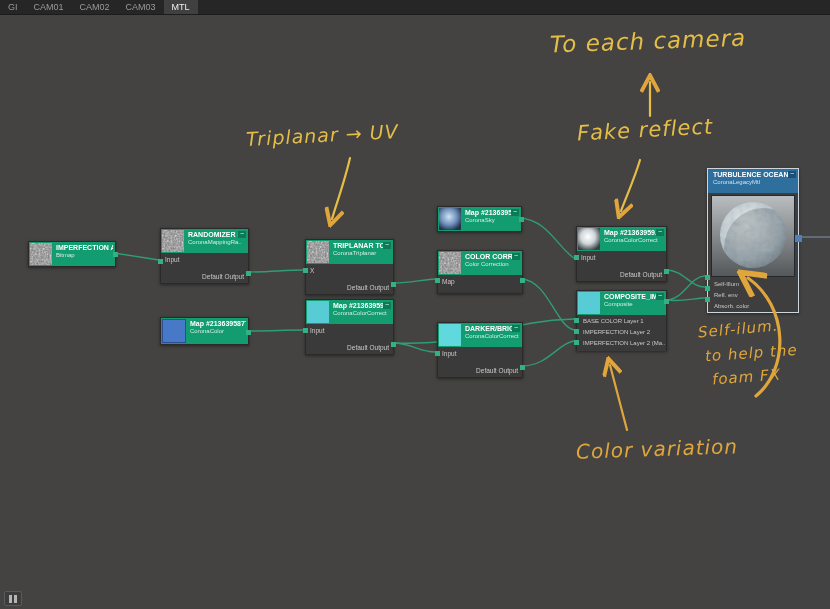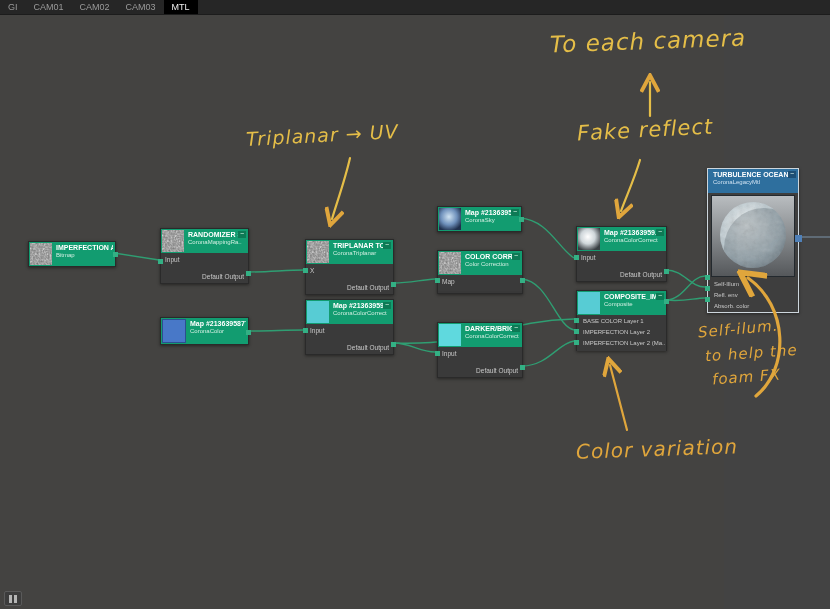--- a/index.html
+++ b/index.html
@@ -2,21 +2,21 @@
 <html><head>
 <meta charset="utf-8">
 <style>
   html,body{margin:0;padding:0;background:#434343;width:830px;height:609px;overflow:hidden;
     font-family:"Liberation Sans","DejaVu Sans",sans-serif;}
   #stage{position:relative;width:724px;height:609px;background:#444341;}
   
   .tabbar{position:absolute;left:0;top:0;width:830px;height:14px;background:#262626;
     display:flex;align-items:stretch;z-index:6;border-bottom:1px solid #1c1c1c;}
   .tab{font-size:9px;color:#9a9a9a;padding:2px 8px 0 8px;cursor:default;white-space:nowrap;}
-  .tab.active{background:#000000;color:#efefef;}
+  .tab.active{background:#404040;color:#efefef;}
   
   svg.layer{position:absolute;left:0;top:0;z-index:1;}
   svg.layer.arrows{z-index:5;}
   
   .node{position:absolute;z-index:2;background:#383838;border:1px solid #2a2a2a;
     box-shadow:0 1px 3px rgba(0,0,0,.45);}
   .hdr{display:flex;align-items:stretch;height:24px;background:#129c70;}
   .thumb{width:22px;height:22px;margin:1px;flex:0 0 22px;background:#777;overflow:hidden;}
   .ttl{flex:1;padding:2px 2px 0 3px;overflow:hidden;position:relative;}
   .ttl .t1{display:block;font-size:7px;font-weight:bold;color:#fff;line-height:8px;white-space:nowrap;overflow:hidden;}

